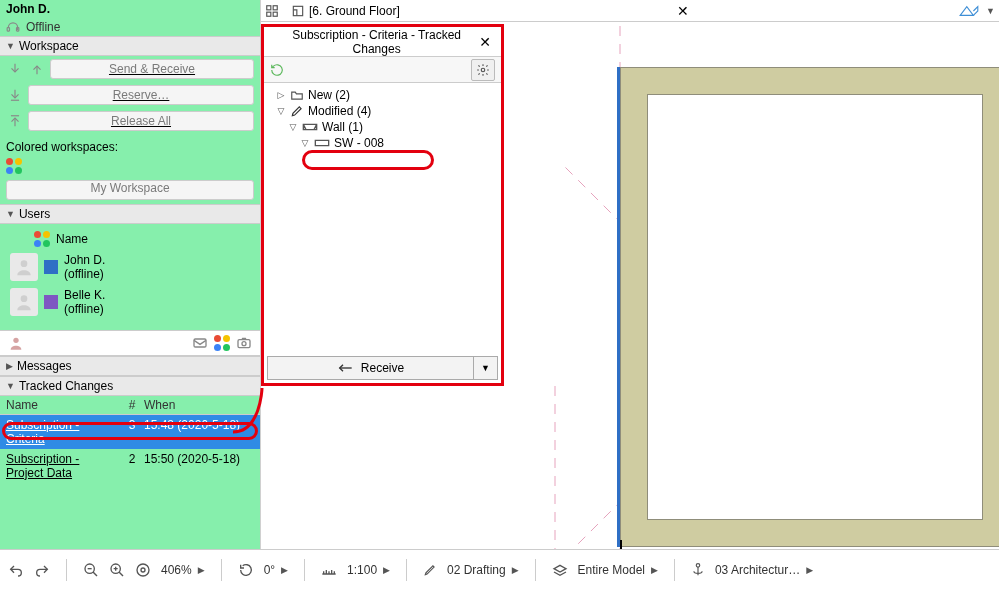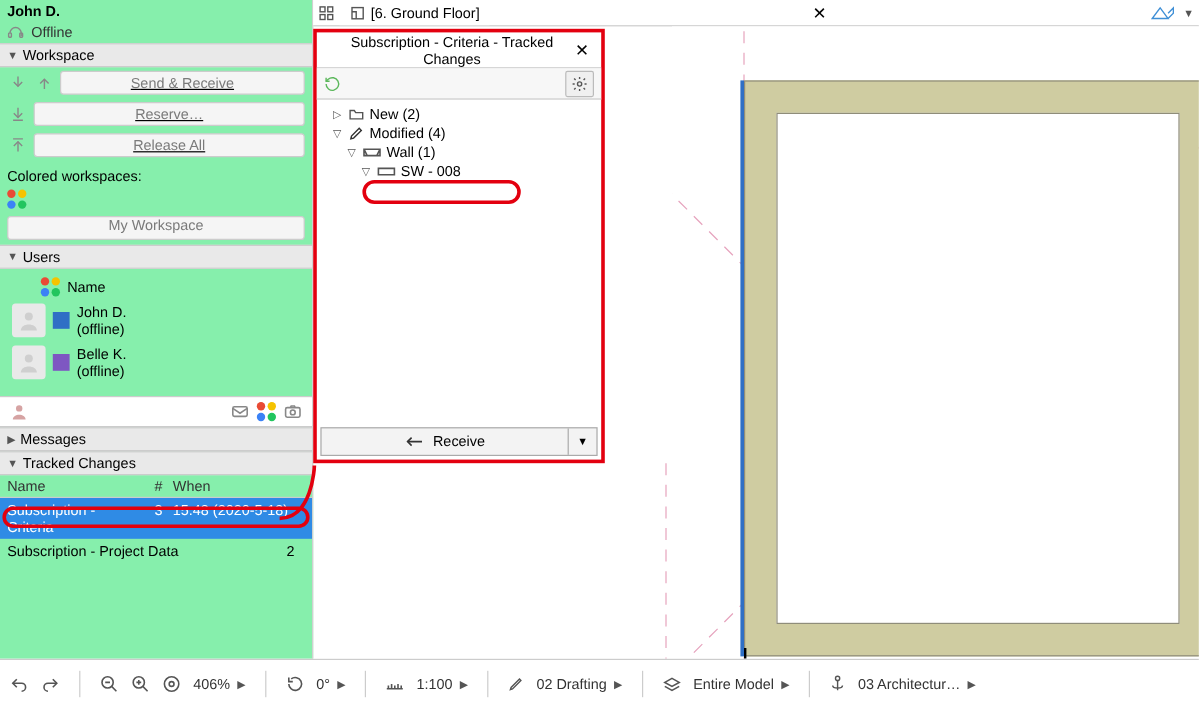--- a/index.html
+++ b/index.html
@@ -24,21 +24,21 @@
   .user-item { display:flex; align-items:center; gap:6px; padding:3px 4px; }
   .avatar { width:28px; height:28px; background:#e9e9e9; border-radius:3px; display:flex; align-items:center; justify-content:center; }
   .clr-sw { width:14px; height:14px; }
   .user-meta { display:flex; flex-direction:column; line-height:1.2; }
   .toolbar-row { display:flex; align-items:center; justify-content:space-between; padding:4px 8px; border-top:1px solid #ccc; border-bottom:1px solid #ccc; background:#fff; margin-top:6px;}
   .toolbar-row .spacer { flex:1; }
   .tc-table { width:100%; }
   .tc-head { display:flex; padding:2px 6px; border-bottom:1px solid #ccc; color:#333; }
   .tc-head .c1{flex:1;} .tc-head .c2{width:24px;text-align:center;} .tc-head .c3{width:110px;}
   .tc-row { display:flex; padding:3px 6px; }
-  .tc-row .c1{flex:1;} .tc-row .c2{width:24px;text-align:center;} .tc-row .c3{width:110px;}
+  .tc-row .c1{flex:1;text-decoration:underline;} .tc-row .c2{width:24px;text-align:center;} .tc-row .c3{width:110px;}
   .tc-row.sel { background:#2f8be5; color:#fff; }
   .red-oval { position:absolute; border:3px solid #e3000f; border-radius:12px; pointer-events:none; }
 
   
   .tabbar { position:absolute; left:261px; top:0; right:0; height:22px; display:flex; align-items:center; gap:4px; padding:0 4px; border-bottom:1px solid #ccc; background:#fff;}
   .tab { height:20px; padding:0 8px; display:flex; align-items:center; gap:4px; background:#fff; }
   .tab-x { margin-left:auto; width:20px; text-align:center; font-size:14px;}
   .tabbar .right-ico { margin-left:auto; color:#3f8fd6; }
 
   
@@ -252,20 +252,21 @@
       <span class="c3">When</span>
     </div>
     <div class="tc-row sel">
       <span class="c1">Subscription - Criteria</span>
       <span class="c2">3</span>
       <span class="c3">15:48 (2020-5-18)</span>
     </div>
     <div class="tc-row">
       <span class="c1">Subscription - Project Data</span>
       <span class="c2">2</span>
+      <span class="c3">15:50 (2020-5-18)</span>
     </div>
   </div>
 
   <div class="red-oval" style="left:2px; top:422px; width:256px; height:18px;"></div>
 </div>
 
 <div class="tabbar">
   <span class="ico">
     <svg width="14" height="14" viewBox="0 0 24 24" fill="none" stroke="#555" stroke-width="2">
         <rect x="3" y="3" width="7" height="7"></rect>

